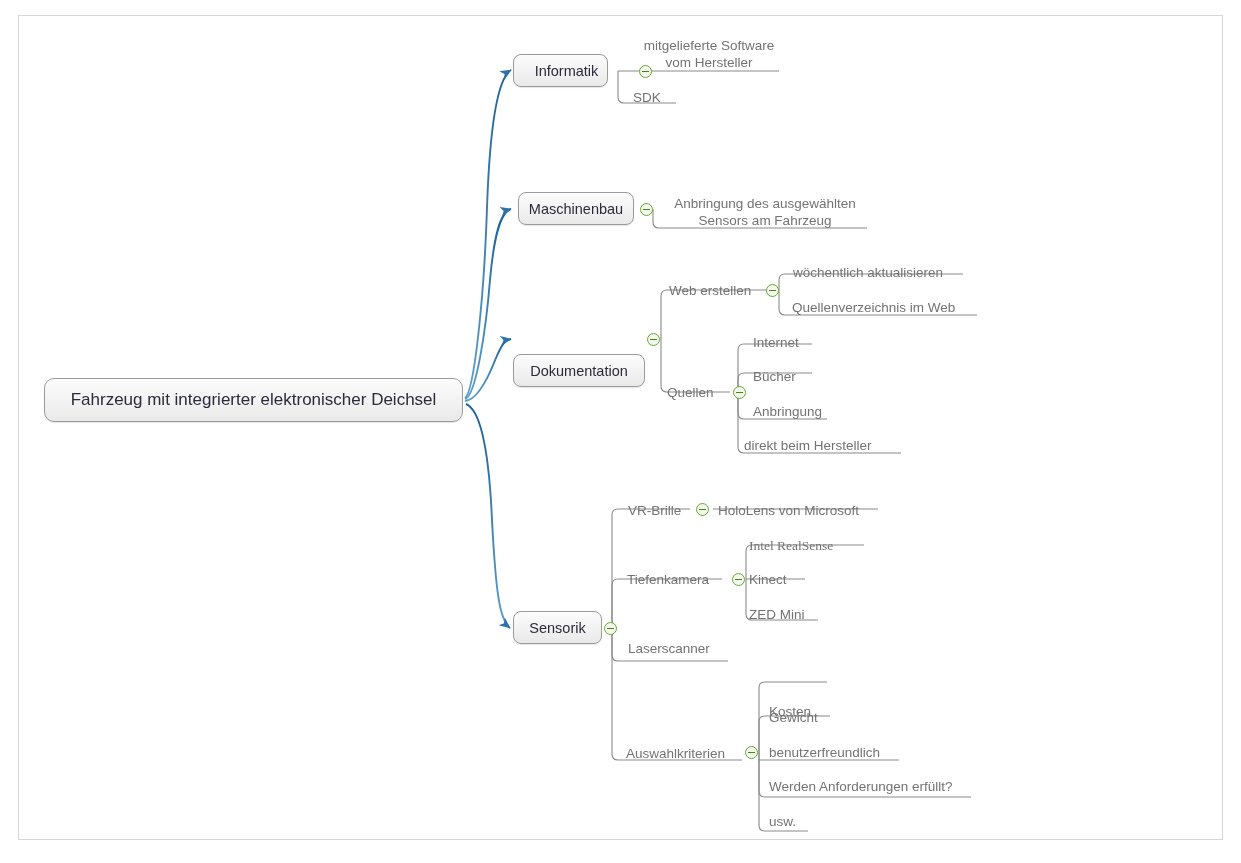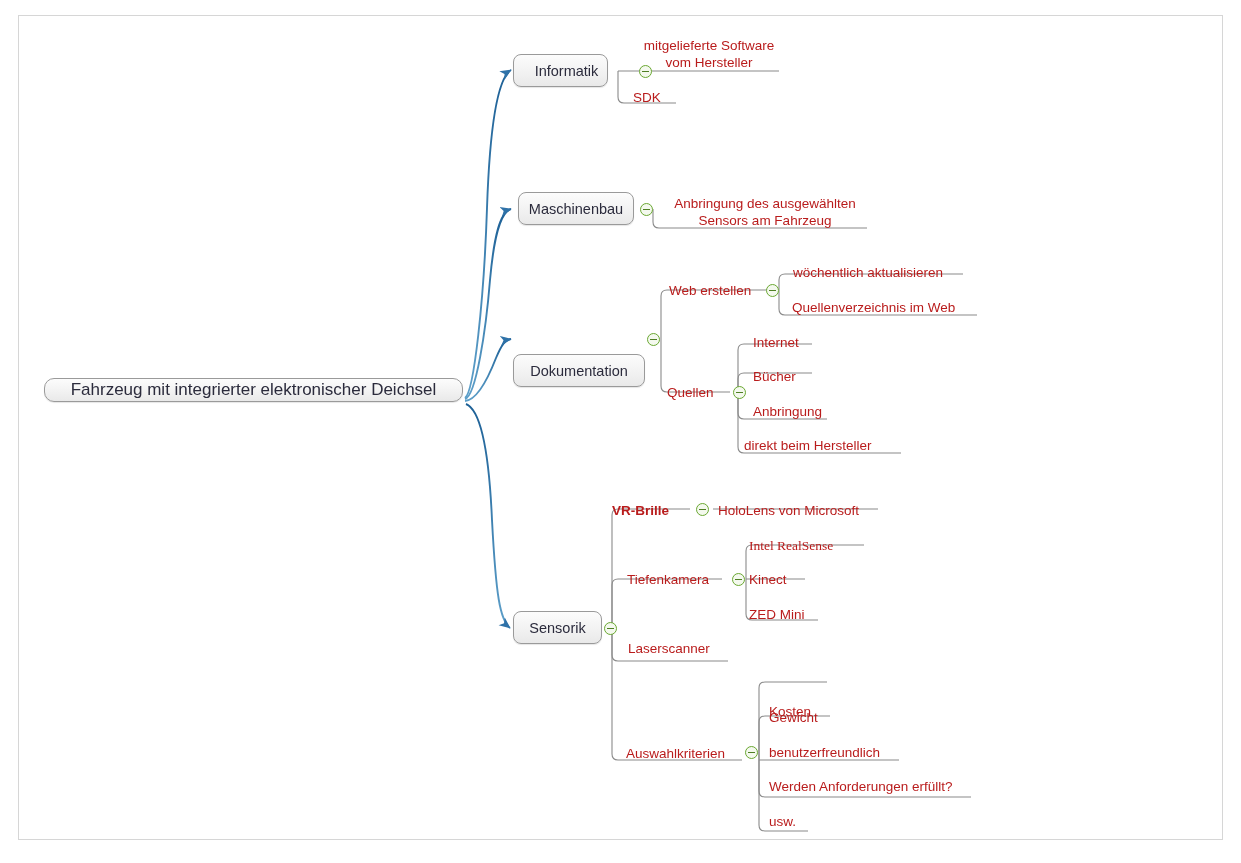--- a/index.html
+++ b/index.html
@@ -49,34 +49,34 @@
     display: flex;
     align-items: center;
     justify-content: center;
     white-space: nowrap;
     box-shadow: 0 1px 1px rgba(0,0,0,0.10);
   }
   .node-box.root {
     left: 44px;
     top: 378px;
     width: 419px;
-    height: 24px;
+    height: 44px;
     border-radius: 10px;
     font-size: 17px;
   }
   .node-box.main {
     height: 33px;
     font-size: 14.5px;
     border-radius: 8px;
   }
 
   
   .leaf {
     position: absolute;
-    color: #b91c1c;
+    color: #737373;
     font-size: 13.5px;
     line-height: 17px;
     white-space: nowrap;
   }
   .leaf.ml {
     white-space: normal;
     text-align: center;
     line-height: 17px;
   }
 
@@ -204,21 +204,21 @@
   <div class="toggle" style="left:733px; top:386px;"></div>
 
   <div class="leaf" style="left:793px; top:264px;">wöchentlich aktualisieren</div>
   <div class="leaf" style="left:792px; top:299px;">Quellenverzeichnis im Web</div>
 
   <div class="leaf" style="left:753px; top:334px;">Internet</div>
   <div class="leaf" style="left:753px; top:368px;">Bücher</div>
   <div class="leaf" style="left:753px; top:403px;">Anbringung</div>
   <div class="leaf" style="left:744px; top:437px;">direkt beim Hersteller</div>
 
-  <div class="leaf" style="left:612px; top:502px;font-weight:bold;">VR-Brille</div>
+  <div class="leaf" style="left:628px; top:502px;">VR-Brille</div>
   <div class="toggle" style="left:696px; top:503px;"></div>
   <div class="leaf" style="left:718px; top:502px;">HoloLens von Microsoft</div>
 
   <div class="leaf" style="left:627px; top:571px;">Tiefenkamera</div>
   <div class="toggle" style="left:732px; top:573px;"></div>
 
   <div class="leaf" style="left:749px; top:537px;font-family:Liberation Serif, serif;">Intel RealSense</div>
   <div class="leaf" style="left:749px; top:571px;">Kinect</div>
   <div class="leaf" style="left:749px; top:606px;">ZED Mini</div>
 

